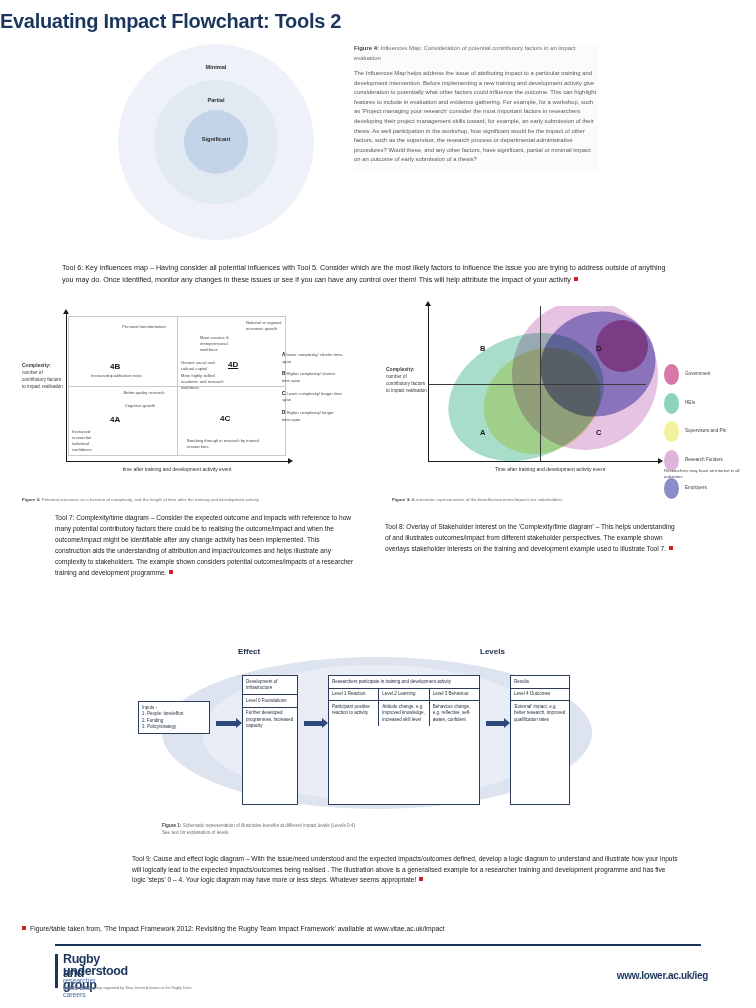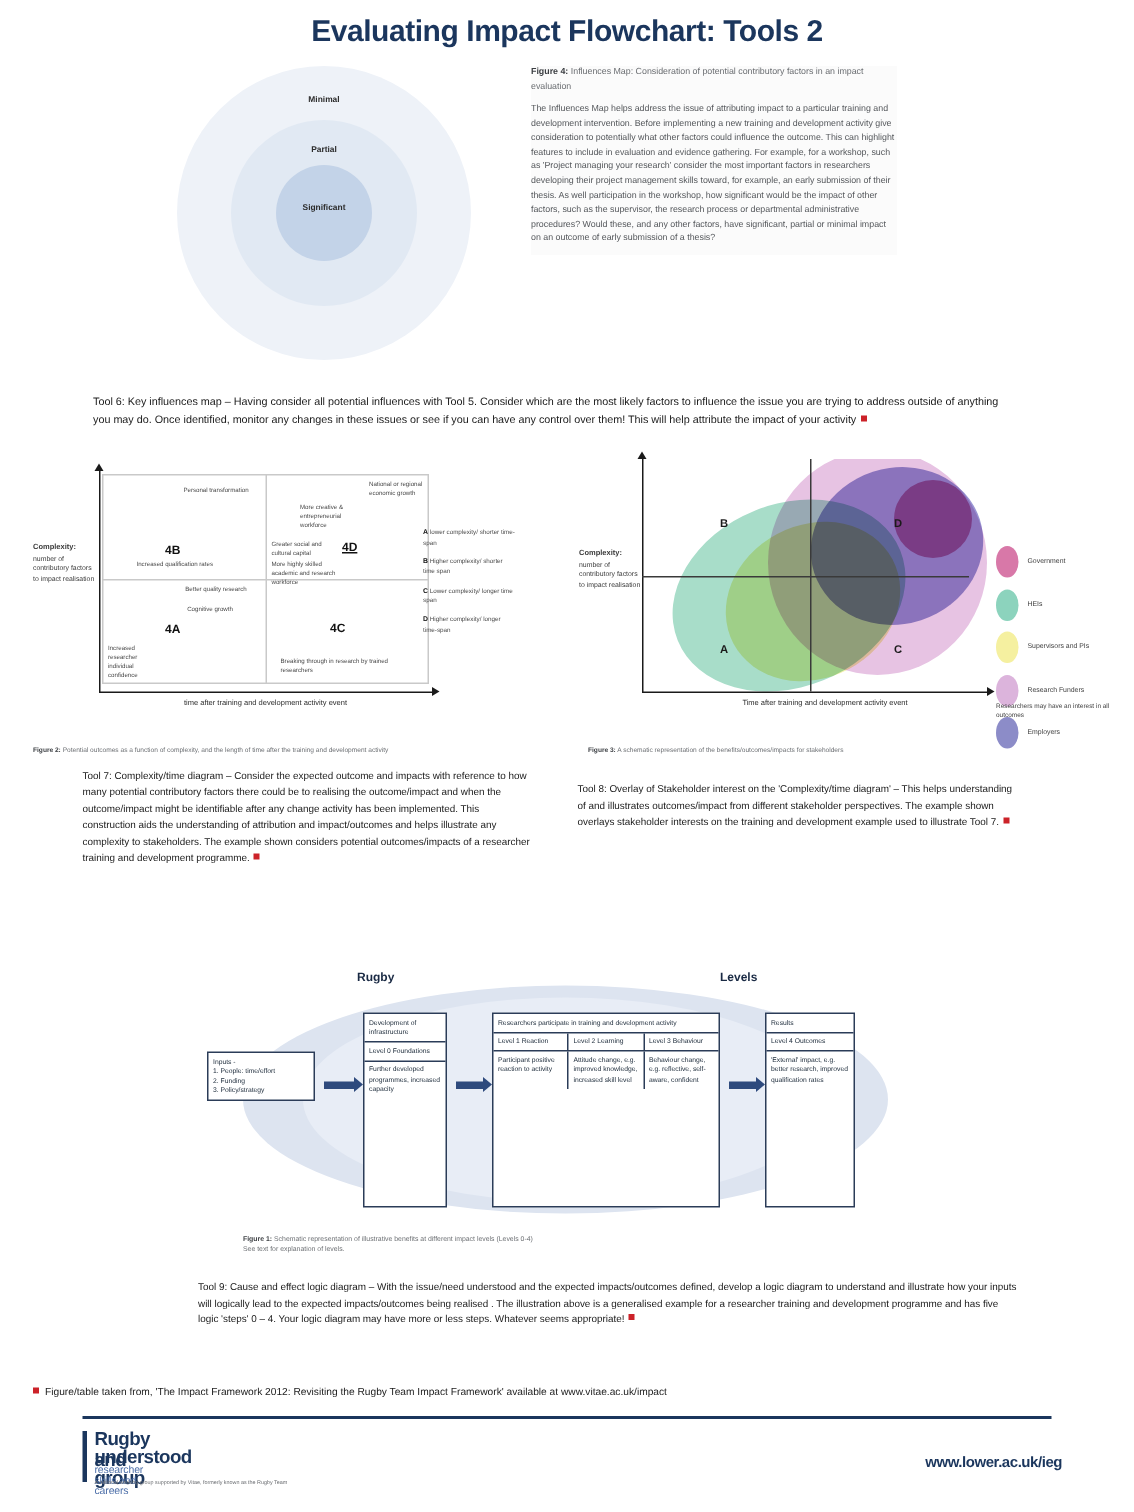--- a/index.html
+++ b/index.html
@@ -10,21 +10,20 @@
     font-family: "Liberation Sans", sans-serif;
     color:#231f20;
     position:relative;
     overflow:hidden;
   }
   .page { position:relative; width:756px; height:1008px; }
 
   
   .page-title {
     position:absolute; left:0; top:10px; width:756px;
-    text-align:center;
     font-size:20px; font-weight:bold; letter-spacing:-0.3px;
     color:#1b365d;
   }
 
   
   .circles-wrap { position:absolute; left:118px; top:44px; width:196px; height:196px; }
   .circ { position:absolute; border-radius:50%; }
   .circ-outer { left:0; top:0; width:196px; height:196px; background:#eef2f8; }
   .circ-mid   { left:36px; top:36px; width:124px; height:124px; background:#e1e9f3; }
   .circ-in    { left:66px; top:66px; width:64px;  height:64px;  background:#c3d3e8; }
@@ -295,21 +294,21 @@
     <b>Figure 3:</b><span> A schematic representation of the benefits/outcomes/impacts for stakeholders</span>
   </div>
 
   <div class="tool7"><span>Tool 7: Complexity/time diagram – Consider the expected outcome and impacts with reference to how many potential contributory factors there could be to realising the outcome/impact and when the outcome/impact might be identifiable after any change activity has been implemented. This construction aids the understanding of attribution and impact/outcomes and helps illustrate any complexity to stakeholders. The example shown considers potential outcomes/impacts of a researcher training and development programme.</span><span class="sq"></span></div>
   <div class="tool8"><span>Tool 8: Overlay of Stakeholder interest on the 'Complexity/time diagram' –  This helps understanding of and illustrates outcomes/impact from different stakeholder perspectives. The example shown overlays stakeholder interests on the training and development example used to illustrate Tool 7.</span><span class="sq"></span></div>
 
   <div class="logic">
     <div class="bg-ellipse"></div>
     <div class="bg-ellipse2"></div>
 
-    <div class="ce-head" style="left:88px; top:2px;">Rugby</div>
+    <div class="ce-head" style="left:88px; top:2px;">Effect</div>
     <div class="ce-head" style="left:330px; top:2px;">Levels</div>
 
     <div class="box" style="left:-12px; top:56px; width:72px;">
       <div class="cell" style="border-top:none;">
         <div>Inputs -</div>
         <div>1. People: time/effort</div>
         <div>2. Funding</div>
         <div>3. Policy/strategy</div>
       </div>
     </div>

